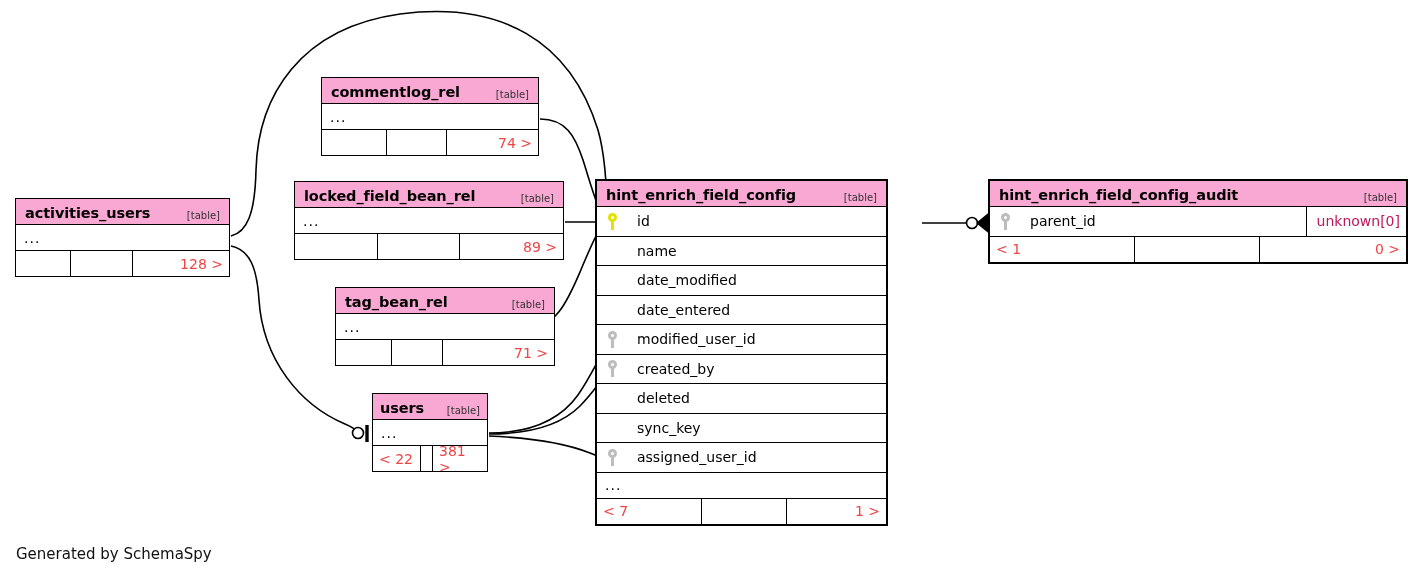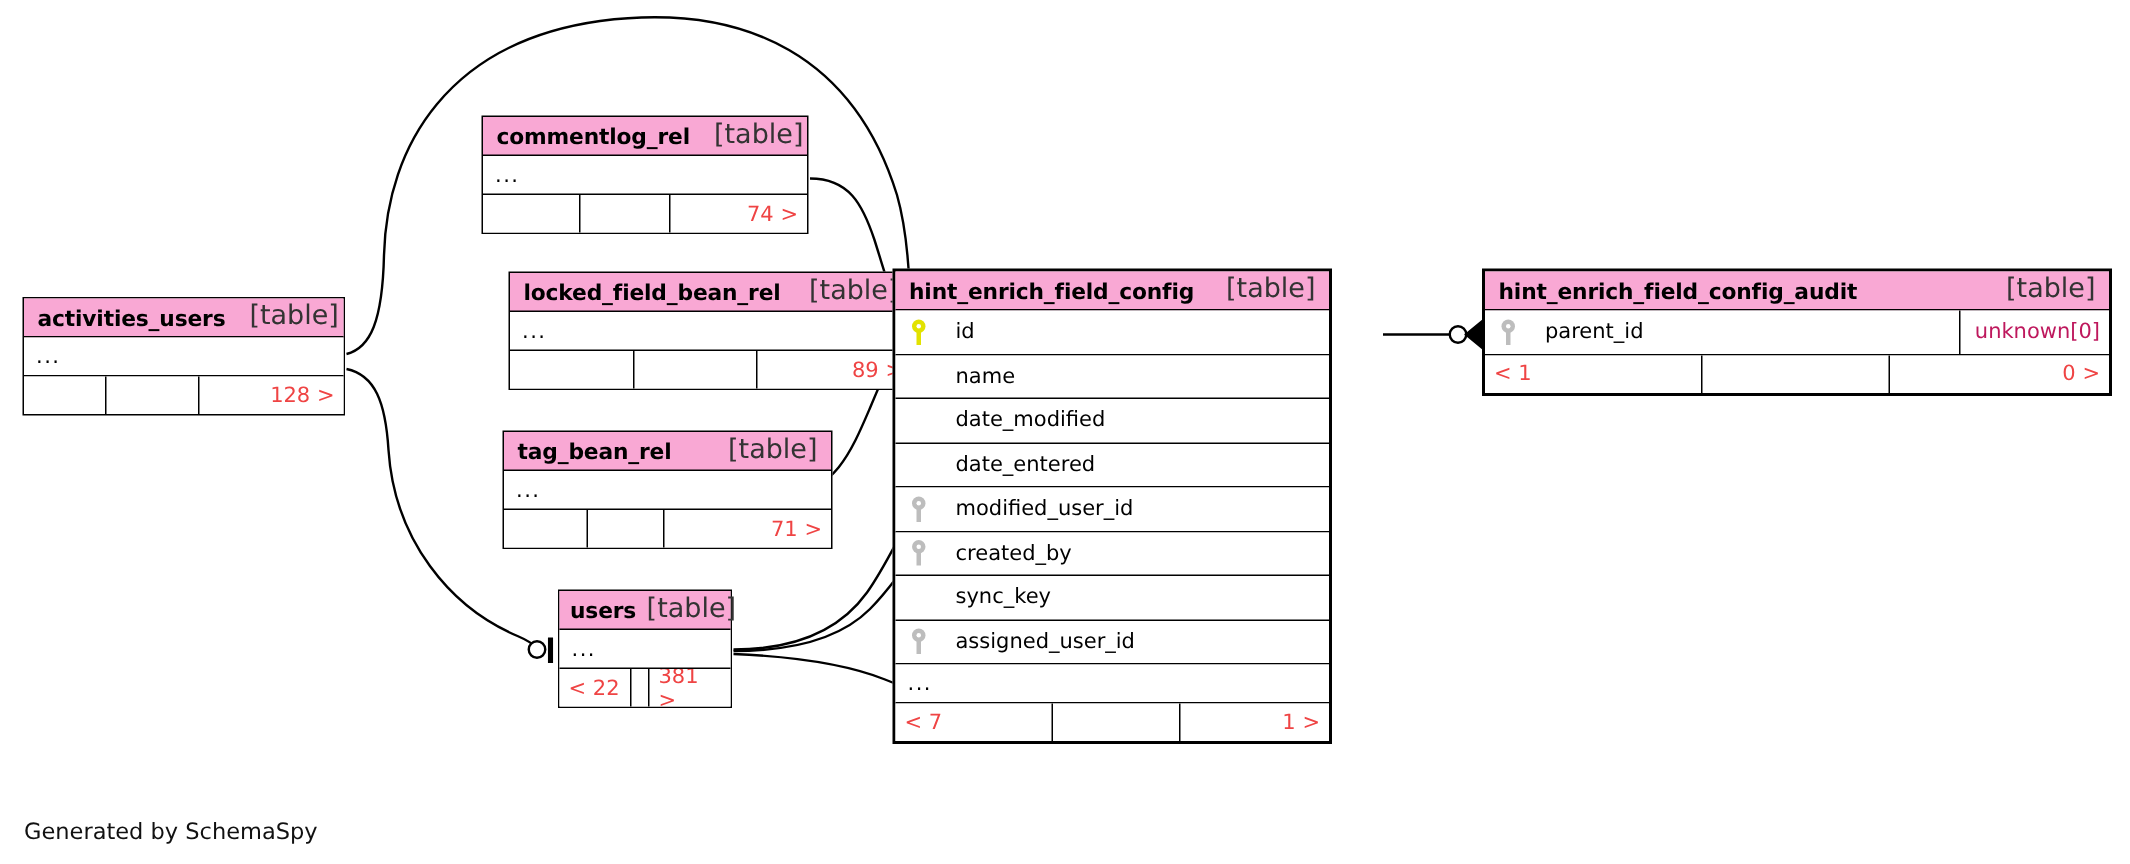--- a/index.html
+++ b/index.html
@@ -26,21 +26,21 @@
   .nhead{
     display:flex;align-items:flex-end;justify-content:space-between;
     background:#f9a8d4;
     border-bottom:1px solid #000000;
     padding:2px 9px 3px 9px;
     box-sizing:border-box;
     height:26px;
     white-space:nowrap;
   }
   .nhead .tname{font-weight:bold;font-size:14.5px;color:#000;letter-spacing:-0.1px;}
-  .nhead .ttag{font-size:18px;color:#333;padding-left:16px;}
+  .nhead .ttag{font-size:10px;color:#333;padding-left:16px;}
 
   
   .col{
     display:flex;align-items:center;
     height:29.5px;
     border-bottom:1px solid #000000;
     box-sizing:border-box;
     background:#fff;
     white-space:nowrap;
   }
@@ -162,21 +162,21 @@
       <span class="ttag">[table]</span>
     </div>
     <div class="erow">...</div>
     <div class="foot">
       <div class="f1" style="width:65px;"></div>
       <div class="f2" style="width:60px;"></div>
       <div class="f3" style="flex:1;">74 &gt;</div>
     </div>
   </div>
 
-  <div class="node" style="left:294px;top:181px;width:270px;margin-left:45px;">
+  <div class="node" style="left:294px;top:181px;width:270px;">
     <div class="nhead">
       <span class="tname">locked_field_bean_rel</span>
       <span class="ttag">[table]</span>
     </div>
     <div class="erow">...</div>
     <div class="foot">
       <div class="f1" style="width:83px;"></div>
       <div class="f2" style="width:82px;"></div>
       <div class="f3" style="flex:1;">89 &gt;</div>
     </div>
@@ -248,20 +248,24 @@
       <span class="keycell">
           <span class="key fk">
             <span class="bow"></span>
             <span class="shaft"></span>
           </span>
         </span>
       <span class="cname">created_by</span>
     </div>
     <div class="col">
       <span class="keycell"></span>
+      <span class="cname">deleted</span>
+    </div>
+    <div class="col">
+      <span class="keycell"></span>
       <span class="cname">sync_key</span>
     </div>
     <div class="col">
       <span class="keycell">
           <span class="key fk">
             <span class="bow"></span>
             <span class="shaft"></span>
           </span>
         </span>
       <span class="cname">assigned_user_id</span>

